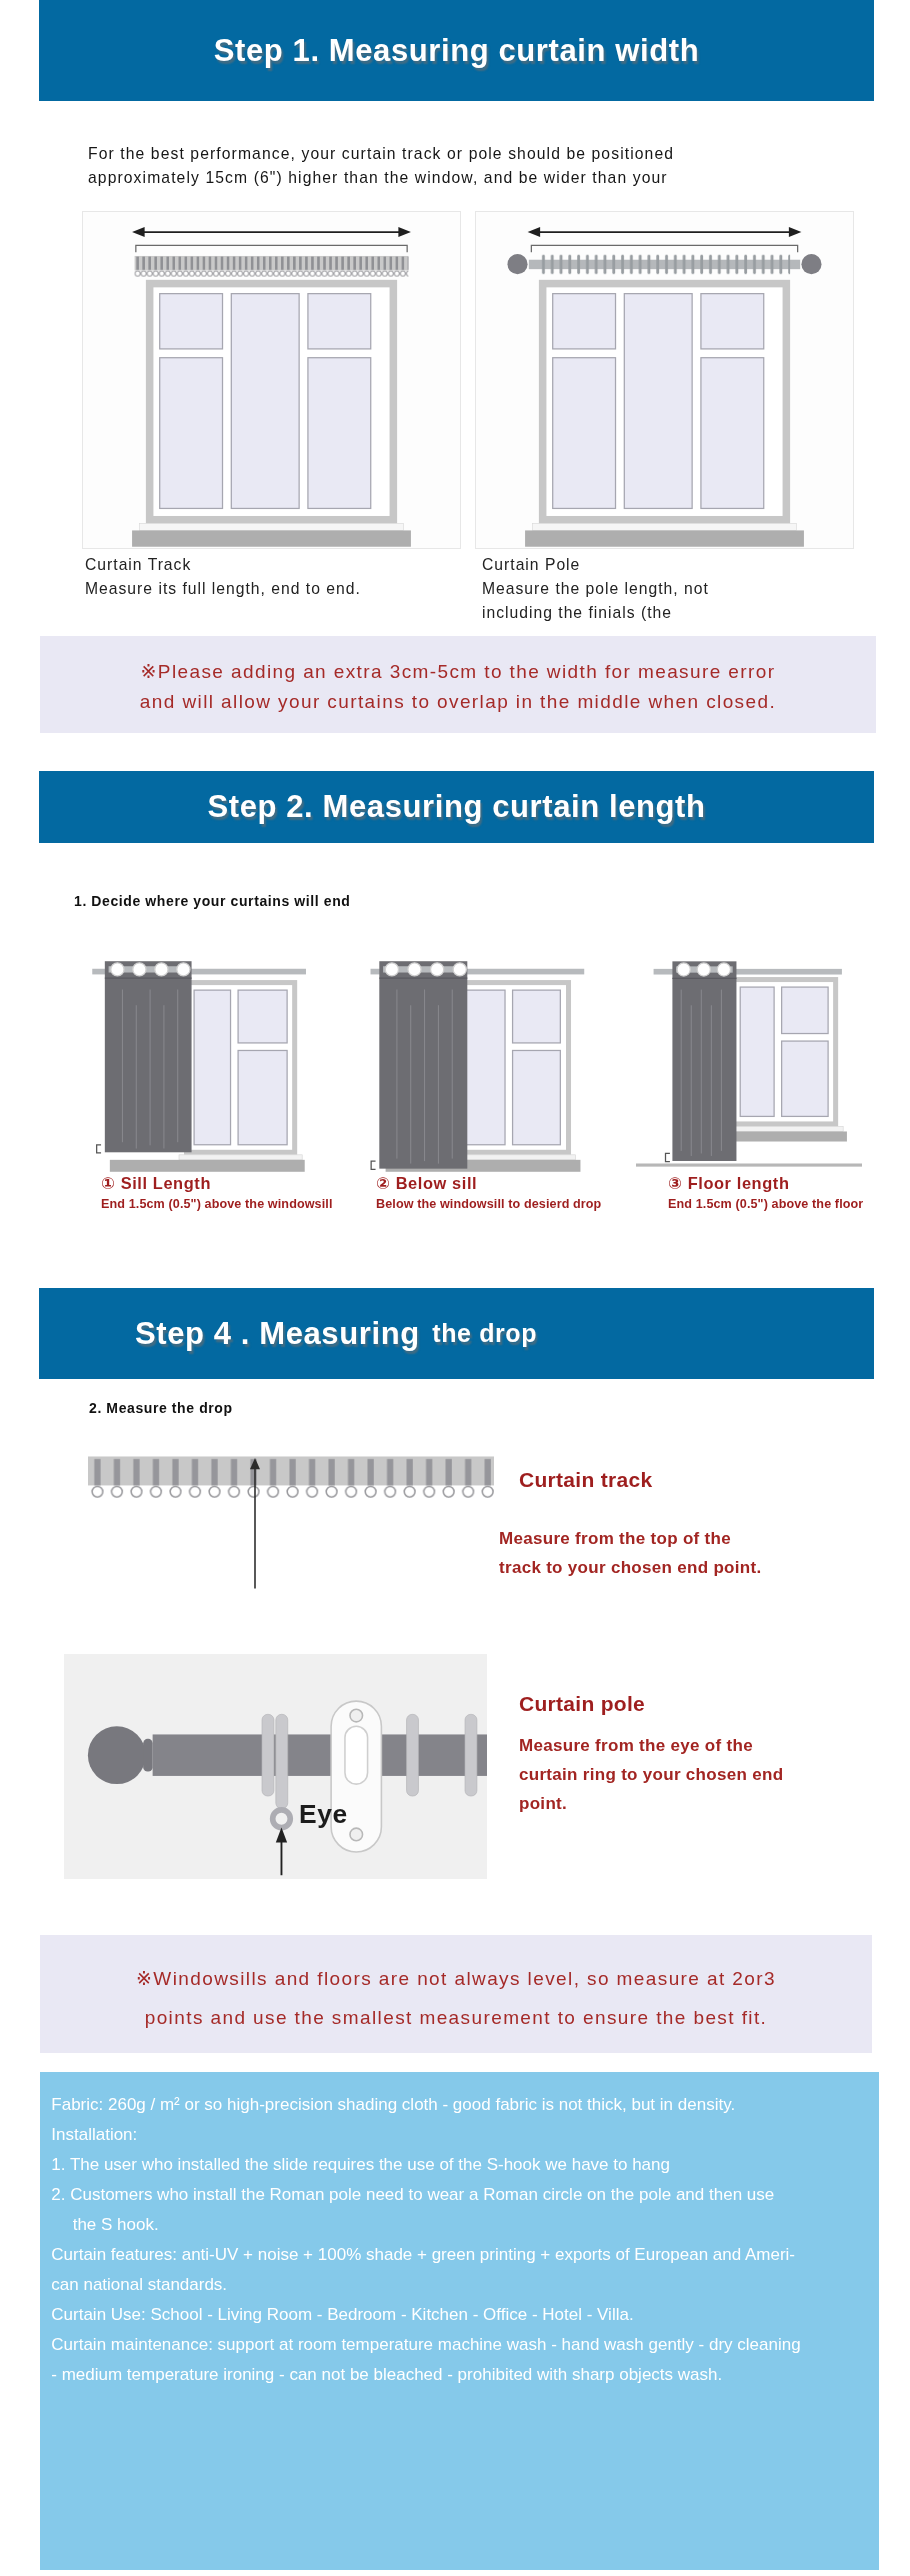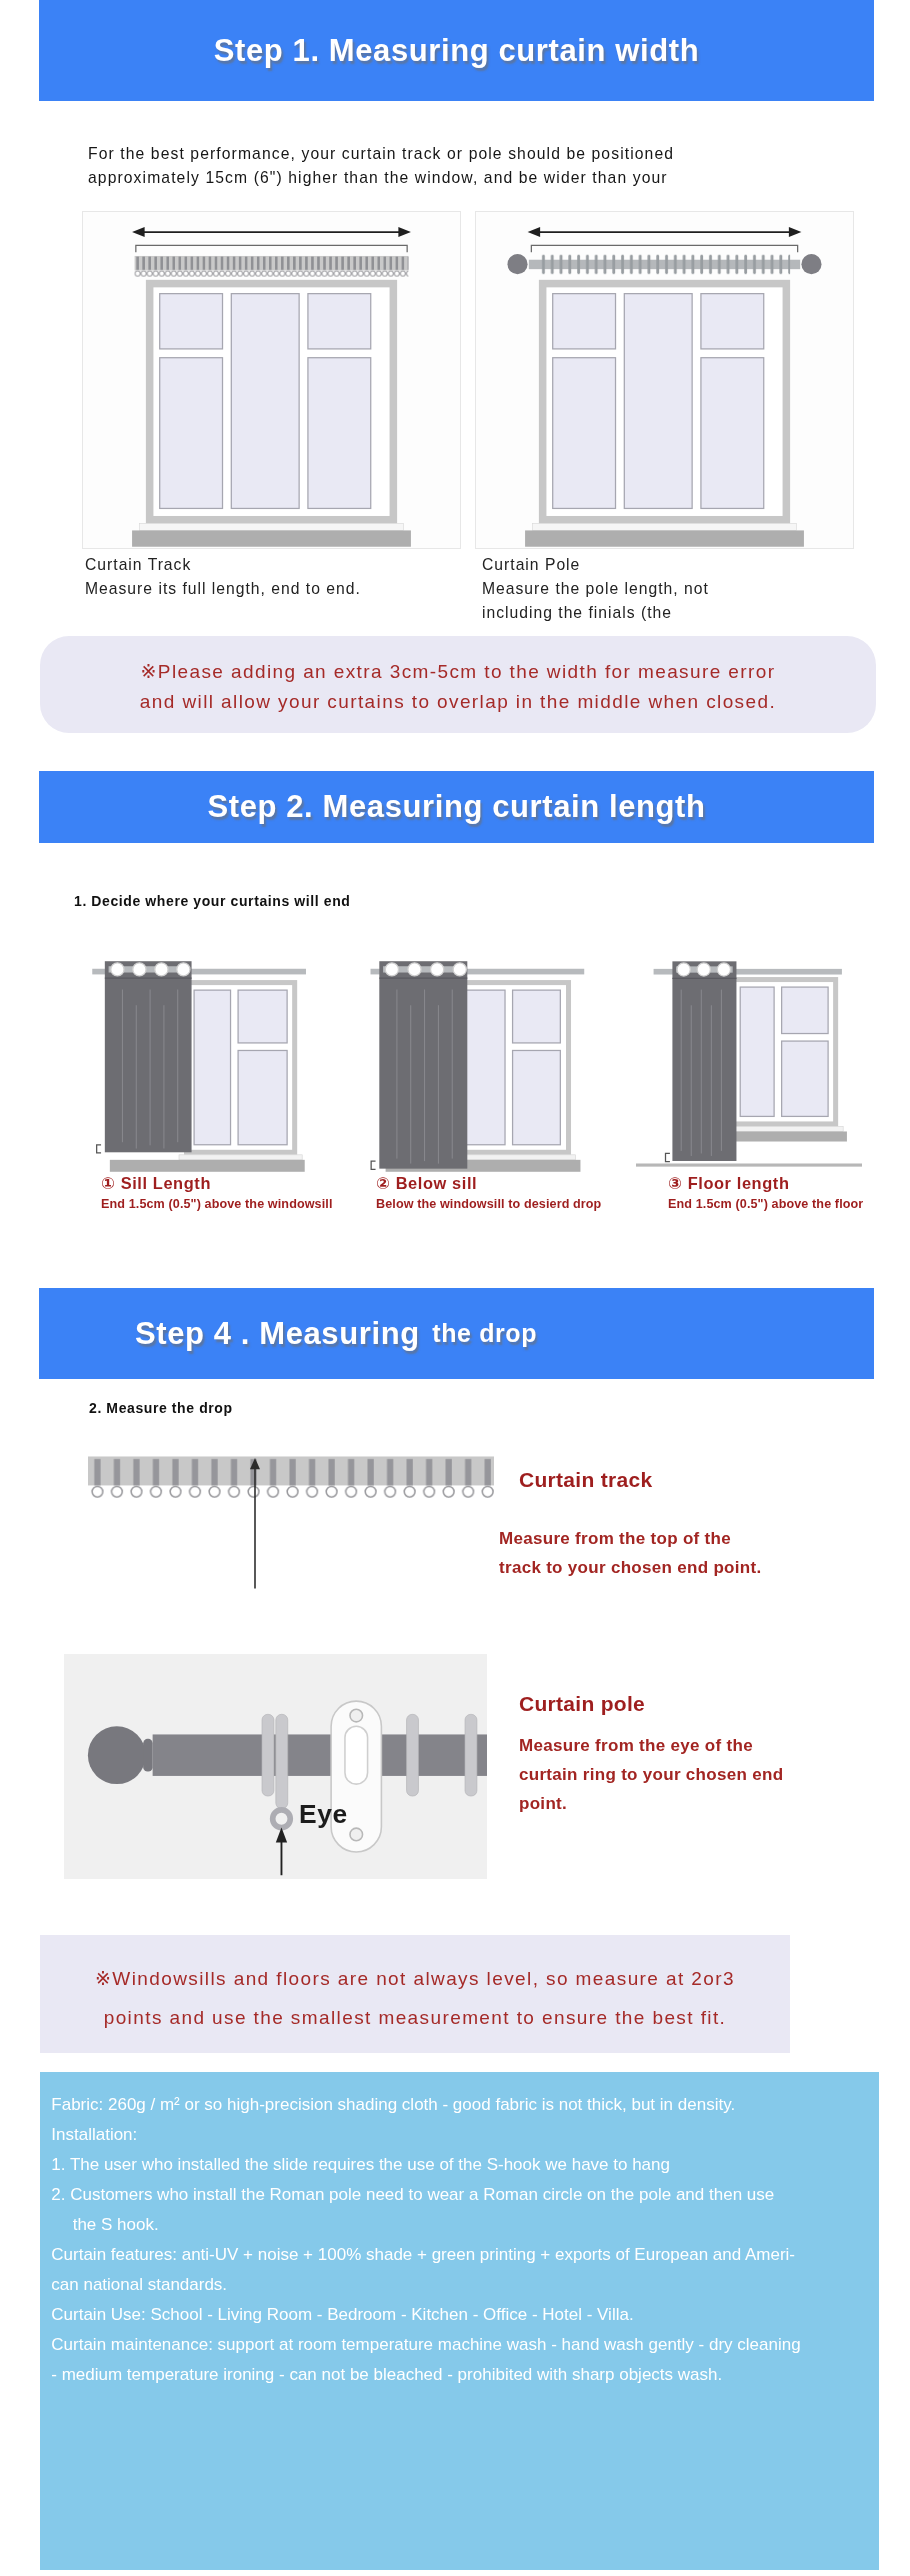--- a/index.html
+++ b/index.html
@@ -1,19 +1,19 @@
 <!DOCTYPE html>
 <html style="font-size:10px"><head>
 <meta charset="utf-8">
 <style>
   html,body{margin:0;padding:0;background:#ffffff;}
   .page{position:relative;width:910px;height:2576px;background:#fff;overflow:hidden;
         font-family:"Liberation Sans","DejaVu Sans",sans-serif;color:#1a1a1a;}
   .abs{position:absolute;}
-  .banner{position:absolute;background:#3b82f6;display:flex;align-items:center;justify-content:center;}
+  .banner{position:absolute;background:#0369a1;display:flex;align-items:center;justify-content:center;}
   .banner.left-align{justify-content:flex-start;}
   .banner-text{color:#ffffff;font-weight:bold;font-size:31px;letter-spacing:0.6px;
                text-shadow:1.9px 2.5px 1.9px rgba(110,110,110,.6);white-space:nowrap;}
   .banner-sub{font-size:25px;margin-left:12.6px;}
   .intro-line{font-size:15.7px;letter-spacing:1.1px;line-height:24px;white-space:nowrap;color:#161616;}
   .ibox{position:absolute;background:#fdfdfd;border:1.3px solid #e7e7e7;}
   .cap-line{font-size:15.7px;letter-spacing:1px;line-height:24px;white-space:nowrap;color:#222;}
   .note{position:absolute;background:#e9e8f4;color:#a52a28;text-align:center;
         font-size:19px;letter-spacing:1.4px;white-space:nowrap;}
   .note1{line-height:30px;padding-top:21.4px;}
@@ -103,21 +103,21 @@
   <div class="abs" style="left:85px;top:553px;">
     <div class="cap-line">Curtain Track</div>
     <div class="cap-line">Measure its full length, end to end.</div>
   </div>
   <div class="abs" style="left:482px;top:553px;">
     <div class="cap-line">Curtain Pole</div>
     <div class="cap-line">Measure the pole length, not</div>
     <div class="cap-line">including the finials (the</div>
   </div>
 
-  <div class="note note1" style="left:40px;top:636px;width:836px;height:97px;box-sizing:border-box;border-radius:29px;">
+  <div class="note note1" style="left:40px;top:636px;width:836px;height:97px;box-sizing:border-box;">
     <div>※Please adding an extra 3cm-5cm to the width for measure error</div>
     <div>and will allow your curtains to overlap in the middle when closed.</div>
   </div>
 
   <div class="banner" style="left:39px;top:771px;width:835px;height:72px;">
     <span class="banner-text">Step 2. Measuring curtain length</span>
   </div>
 
   <div class="sec-heading" style="left:74px;top:893px;">1. Decide where your curtains will end</div>
 
@@ -281,21 +281,21 @@
   </div>
   <div class="eye-label" style="left:299px;top:1799px;">Eye</div>
 
   <div class="red-h" style="left:519px;top:1692px;">Curtain pole</div>
   <div class="red-body" style="left:519px;top:1731px;">
     <div>Measure from the eye of the</div>
     <div>curtain ring to your chosen end</div>
     <div>point.</div>
   </div>
 
-  <div class="note note2" style="left:40px;top:1935px;width:750px;height:118px;box-sizing:border-box;">
+  <div class="note note2" style="left:40px;top:1935px;width:832px;height:118px;box-sizing:border-box;">
     <div>※Windowsills and floors are not always level, so measure at 2or3</div>
     <div>points and use the smallest measurement to ensure the best fit.</div>
   </div>
 
   <div class="info-panel" style="left:40px;top:2072px;width:839px;height:498px;">
     <div class="line">Fabric: 260g / m² or so high-precision shading cloth - good fabric is not thick, but in density.</div>
     <div class="line">Installation:</div>
     <div class="line">1. The user who installed the slide requires the use of the S-hook we have to hang</div>
     <div class="line">2. Customers who install the Roman pole need to wear a Roman circle on the pole and then use</div>
     <div class="line indent">the S hook.</div>

